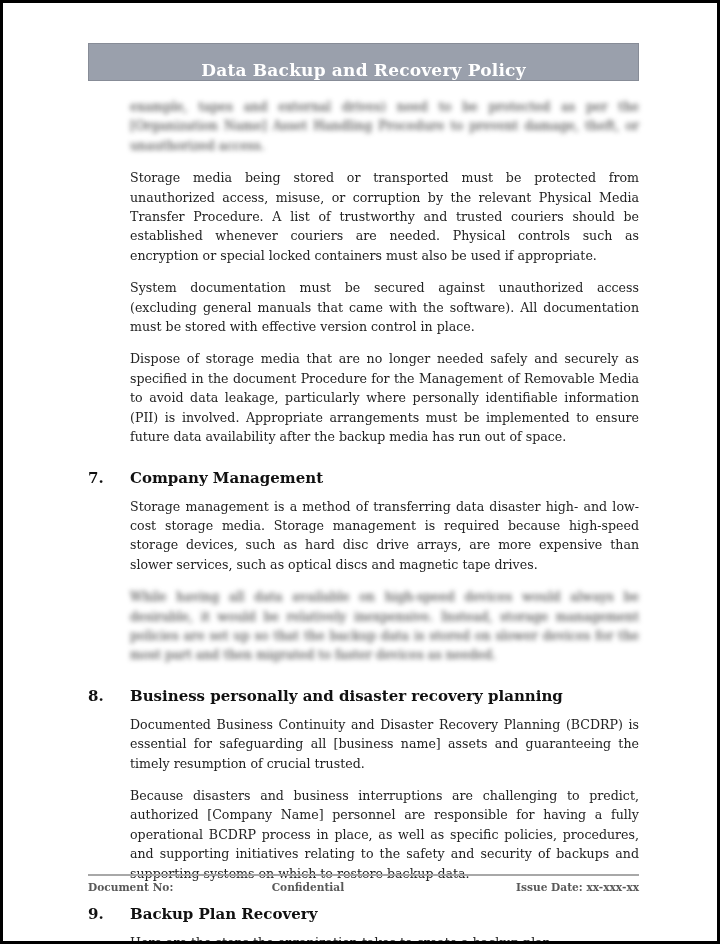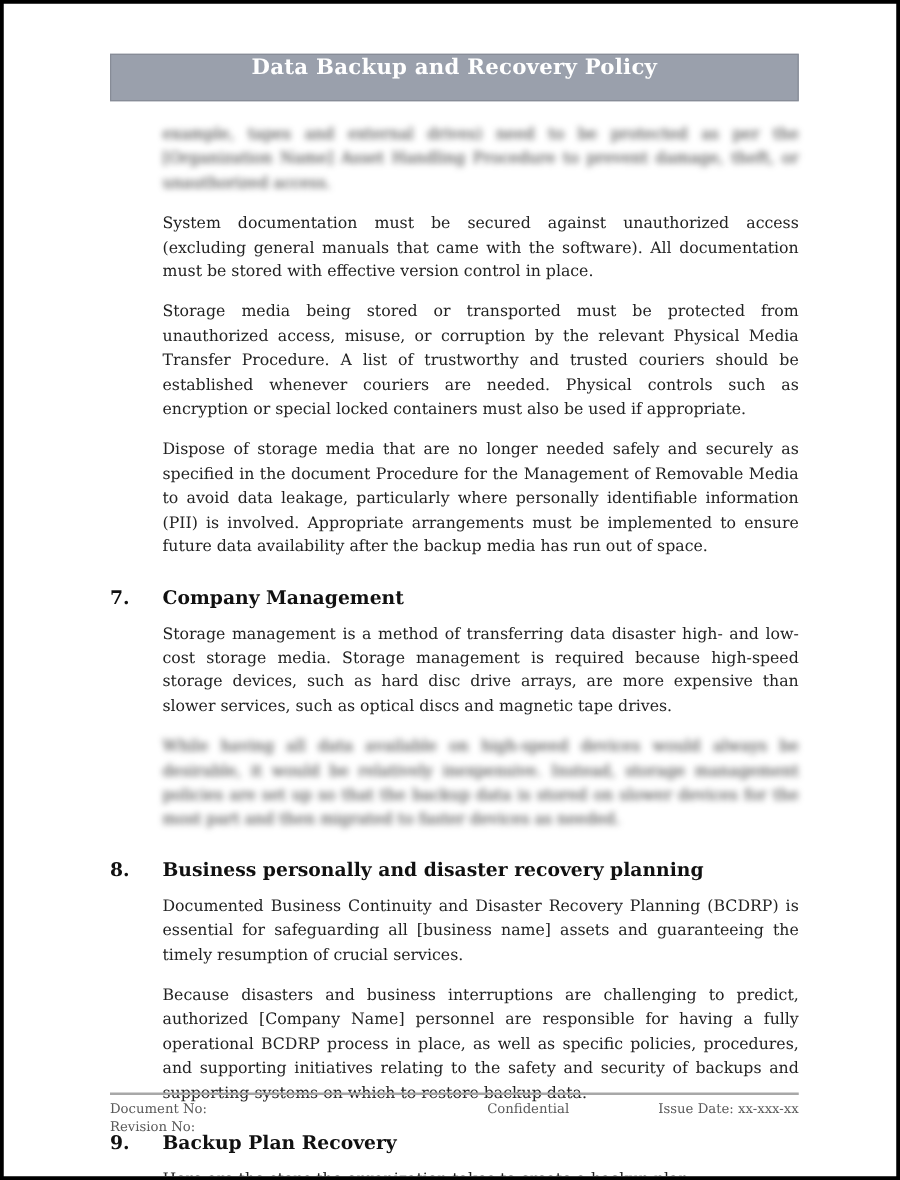--- a/index.html
+++ b/index.html
@@ -14,21 +14,21 @@
     overflow:hidden;
   }
   .content {
     position:absolute;
     left:85px; right:78px; top:40px;
   }
   .banner {
     height:36px;
     background:#9aa0ac;
     border:1px solid #878c97;
-    display:flex; align-items:flex-start; justify-content:center;
+    display:flex; align-items:flex-end; justify-content:center;
     margin-bottom:16px;
   }
   .banner span {
     color:#ffffff;
     font-size:17px;
     font-weight:bold;
     letter-spacing:0.2px;
   }
   p.body {
     margin:0 0 13px 42px;
@@ -50,70 +50,69 @@
   .footer {
     position:absolute;
     left:85px; right:78px; top:871px;
     border-top:2px solid #a8a8a8;
     padding-top:4px;
     display:flex;
     font-size:10.6px;
     line-height:15px;
     color:#595959;
   }
-  .footer .fcol { display:flex; flex-direction:column; }
+  .footer .fcol { display:flex; flex-direction:column;font-weight:bold; }
   .footer .fleft { flex:1; text-align:left; }
-  .footer .fcenter { flex:1; text-align:right; }
+  .footer .fcenter { flex:1; text-align:left; }
   .footer .fright { flex:1; text-align:right; }
 </style>
 </head>
 <body>
 
 <div class="page">
 
   <div class="content">
 
     <div class="banner">
       <span>Data Backup and Recovery Policy</span>
     </div>
 
     <p class="body blurred">example, tapes and external drives) need to be protected as per the [Organization Name] Asset Handling Procedure to prevent damage, theft, or unauthorized access.</p>
 
+    <p class="body">Storage media being stored or transported must be protected from unauthorized access, misuse, or corruption by the relevant Physical Media Transfer Procedure. A list of trustworthy and trusted couriers should be established whenever couriers are needed. Physical controls such as encryption or special locked containers must also be used if appropriate.</p>
+
     <p class="body">System documentation must be secured against unauthorized access (excluding general manuals that came with the software). All documentation must be stored with effective version control in place.</p>
-
-    <p class="body">Storage media being stored or transported must be protected from unauthorized access, misuse, or corruption by the relevant Physical Media Transfer Procedure. A list of trustworthy and trusted couriers should be established whenever couriers are needed. Physical controls such as encryption or special locked containers must also be used if appropriate.</p>
 
     <p class="body">Dispose of storage media that are no longer needed safely and securely as specified in the document Procedure for the Management of Removable Media to avoid data leakage, particularly where personally identifiable information (PII) is involved. Appropriate arrangements must be implemented to ensure future data availability after the backup media has run out of space.</p>
 
     <div class="heading">
       <span class="hnum">7.</span>
       <span class="htitle">Company Management</span>
     </div>
     <p class="body">Storage management is a method of transferring data disaster high- and low-cost storage media. Storage management is required because high-speed storage devices, such as hard disc drive arrays, are more expensive than slower services, such as optical discs and magnetic tape drives.</p>
     <p class="body blurred">While having all data available on high-speed devices would always be desirable, it would be relatively inexpensive. Instead, storage management policies are set up so that the backup data is stored on slower devices for the most part and then migrated to faster devices as needed.</p>
 
     <div class="heading">
       <span class="hnum">8.</span>
       <span class="htitle">Business personally and disaster recovery planning</span>
     </div>
-    <p class="body">Documented Business Continuity and Disaster Recovery Planning (BCDRP) is essential for safeguarding all [business name] assets and guaranteeing the timely resumption of crucial services.</p>
+    <p class="body">Documented Business Continuity and Disaster Recovery Planning (BCDRP) is essential for safeguarding all [business name] assets and guaranteeing the timely resumption of crucial trusted.</p>
     <p class="body">Because disasters and business interruptions are challenging to predict, authorized [Company Name] personnel are responsible for having a fully operational BCDRP process in place, as well as specific policies, procedures, and supporting initiatives relating to the safety and security of backups and supporting systems on which to restore backup data.</p>
 
     <div class="heading">
       <span class="hnum">9.</span>
       <span class="htitle">Backup Plan Recovery</span>
     </div>
     <p class="body">Here are the steps the organization takes to create a backup plan.</p>
 
   </div>
 
   <div class="footer">
     <div class="fcol fleft">
       <span>Document No:</span>
-      <span>Revision No:</span>
     </div>
     <div class="fcol fcenter">
       <span>Confidential</span>
     </div>
     <div class="fcol fright">
       <span>Issue Date: xx-xxx-xx</span>
     </div>
   </div>
 
 </div>

